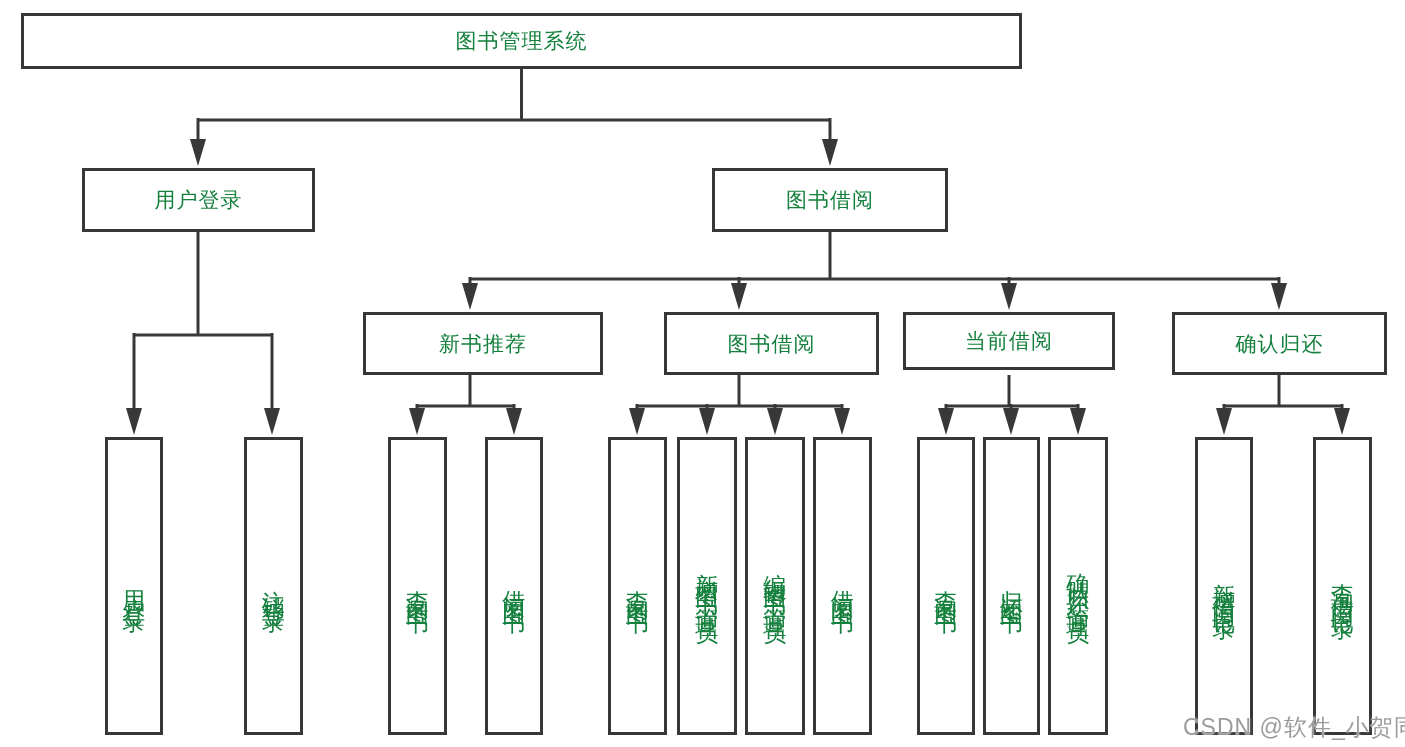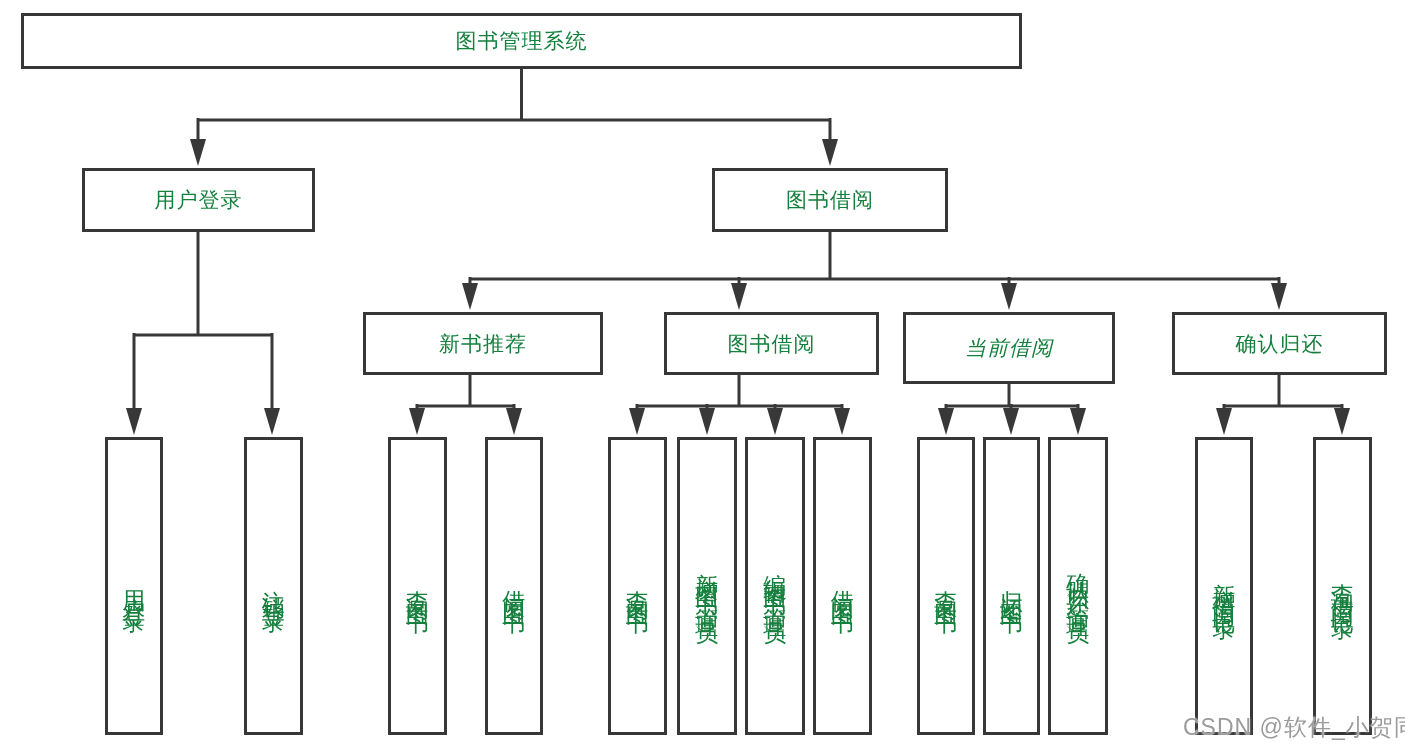--- a/index.html
+++ b/index.html
@@ -123,21 +123,21 @@
   <div class="node h" style="left:712px;top:168px;width:236px;height:64px;">
     <span class="label">图书借阅</span>
   </div>
 
   <div class="node h" style="left:363px;top:312px;width:240px;height:63px;">
     <span class="label">新书推荐</span>
   </div>
   <div class="node h" style="left:664px;top:312px;width:215px;height:63px;">
     <span class="label">图书借阅</span>
   </div>
-  <div class="node h" style="left:903px;top:312px;width:212px;height:72px;font-style:italic;">
+  <div class="node h" style="left:903px;top:312px;width:212px;height:58px;">
     <span class="label">当前借阅</span>
   </div>
   <div class="node h" style="left:1172px;top:312px;width:215px;height:63px;">
     <span class="label">确认归还</span>
   </div>
 
   <div class="node v" style="left:105px;top:437px;width:58px;height:298px;">
     <span class="label">用户登录</span>
   </div>
   <div class="node v" style="left:244px;top:437px;width:59px;height:298px;">

